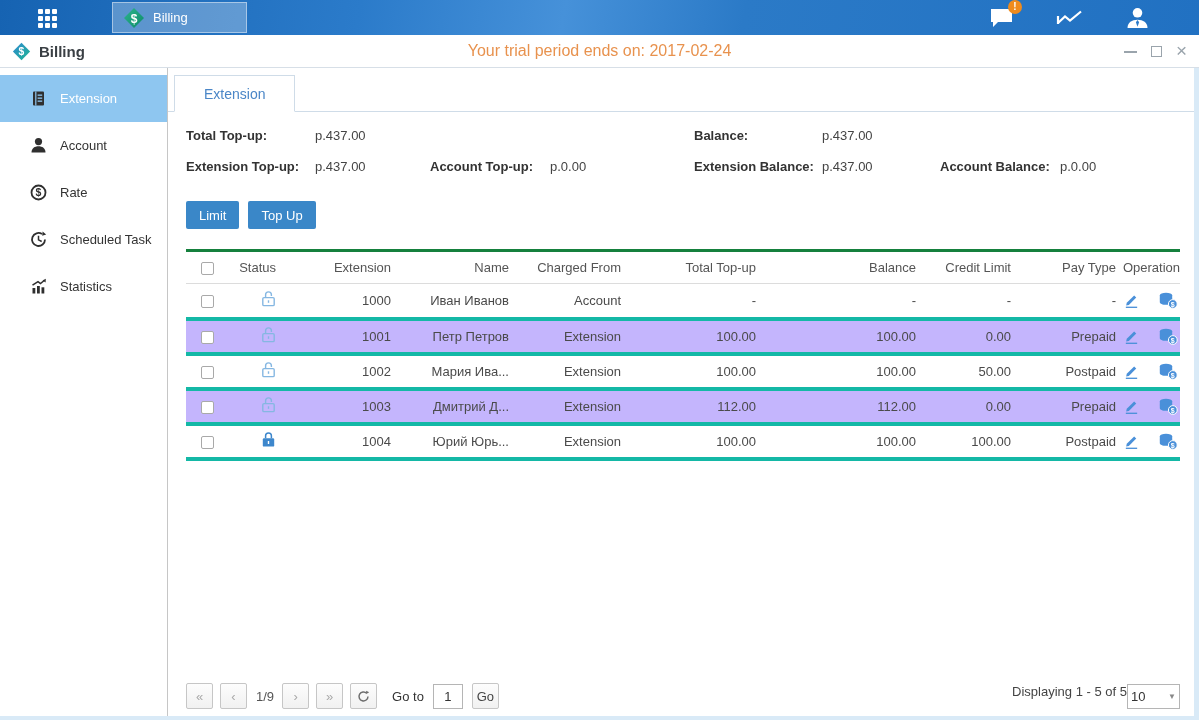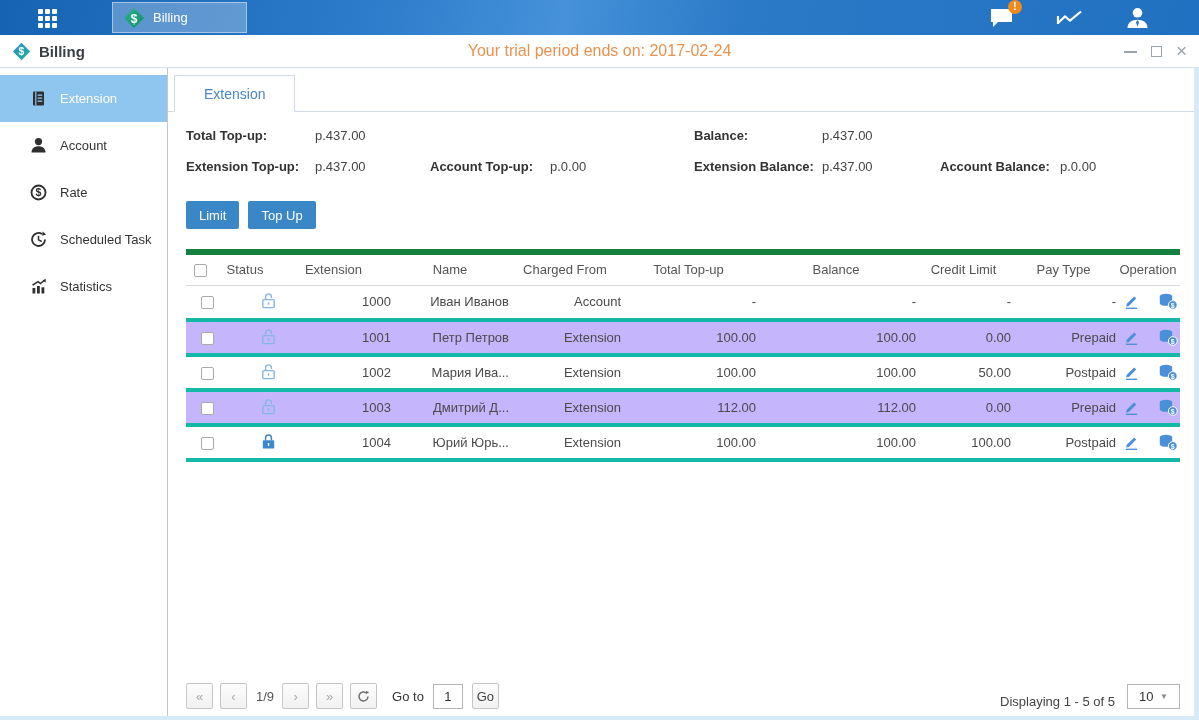--- a/index.html
+++ b/index.html
@@ -55,42 +55,42 @@
   .sumrow span { position:absolute; color:#444; }
 
   
   .actions { margin:11px 0 0 18px; display:flex; gap:9px; }
   .btn-blue { background:#3a87c8; color:#fff; border:none; font-size:13px; height:28px;
     padding:0 13px; border-radius:2px; cursor:pointer; font-family:inherit; }
 
   
   table { margin:20px 14px 0 18px; border-collapse:collapse; table-layout:fixed; width:994px; }
   th { height:33px; font-weight:normal; font-size:13px; color:#555;
-    border-top:6px solid #15803d; border-bottom:1px solid #dcdcdc; text-align:center; }
+    border-top:3px solid #15803d; border-bottom:1px solid #dcdcdc; text-align:right; }
   td { height:35px; font-size:13px; color:#4a4a4a; text-align:right;
     border-bottom:4px solid #14b8a6; overflow:hidden; white-space:nowrap; }
   tr.stripe td { background:#c4b5fd; }
   .cb { display:inline-block; width:13px; height:13px; border:1px solid #a9a9a9; border-radius:2px;
     background:#fff; vertical-align:middle; cursor:pointer; }
   .opcell svg { margin:0 7px; vertical-align:middle; cursor:pointer; }
 
   .spacer { flex:1; }
 
   
   .pager { margin:0 14px 7px 18px; display:flex; align-items:center; font-size:13px; color:#444; }
   .pbtn { width:27px; height:26px; border:1px solid #c6c6c6; border-radius:2px; margin-right:7px;
     background:linear-gradient(#fdfdfd,#f1f1f1); color:#a9a9a9; font-size:13px;
     display:flex; align-items:center; justify-content:center; cursor:pointer; }
   .pageno { margin:0 8px 0 2px; color:#555; }
   .goto-label { margin:0 9px 0 8px; color:#333; }
   .goto-input { width:30px; height:25px; border:1px solid #b5b5b5; text-align:center; font-size:13px;
     color:#333; font-family:inherit; margin-right:9px; }
-  .pager-right { margin-left:auto; display:flex; align-items:flex-end; gap:12px; }
+  .pager-right { margin-left:auto; display:flex; align-items:flex-start; }
   .psel { width:53px; height:25px; border:1px solid #b5b5b5; background:#fff; display:flex;
-    align-items:center; padding:0 11px; cursor:pointer; color:#333; }
+    align-items:center; padding:0 3px; cursor:pointer; color:#333; }
   .psel .car { margin-left:auto; font-size:8px; color:#888; }
 </style>
 </head>
 <body>
 
 <div class="topbar">
   <div class="grid-icon">
     <i></i>
       <i></i>
       <i></i>

